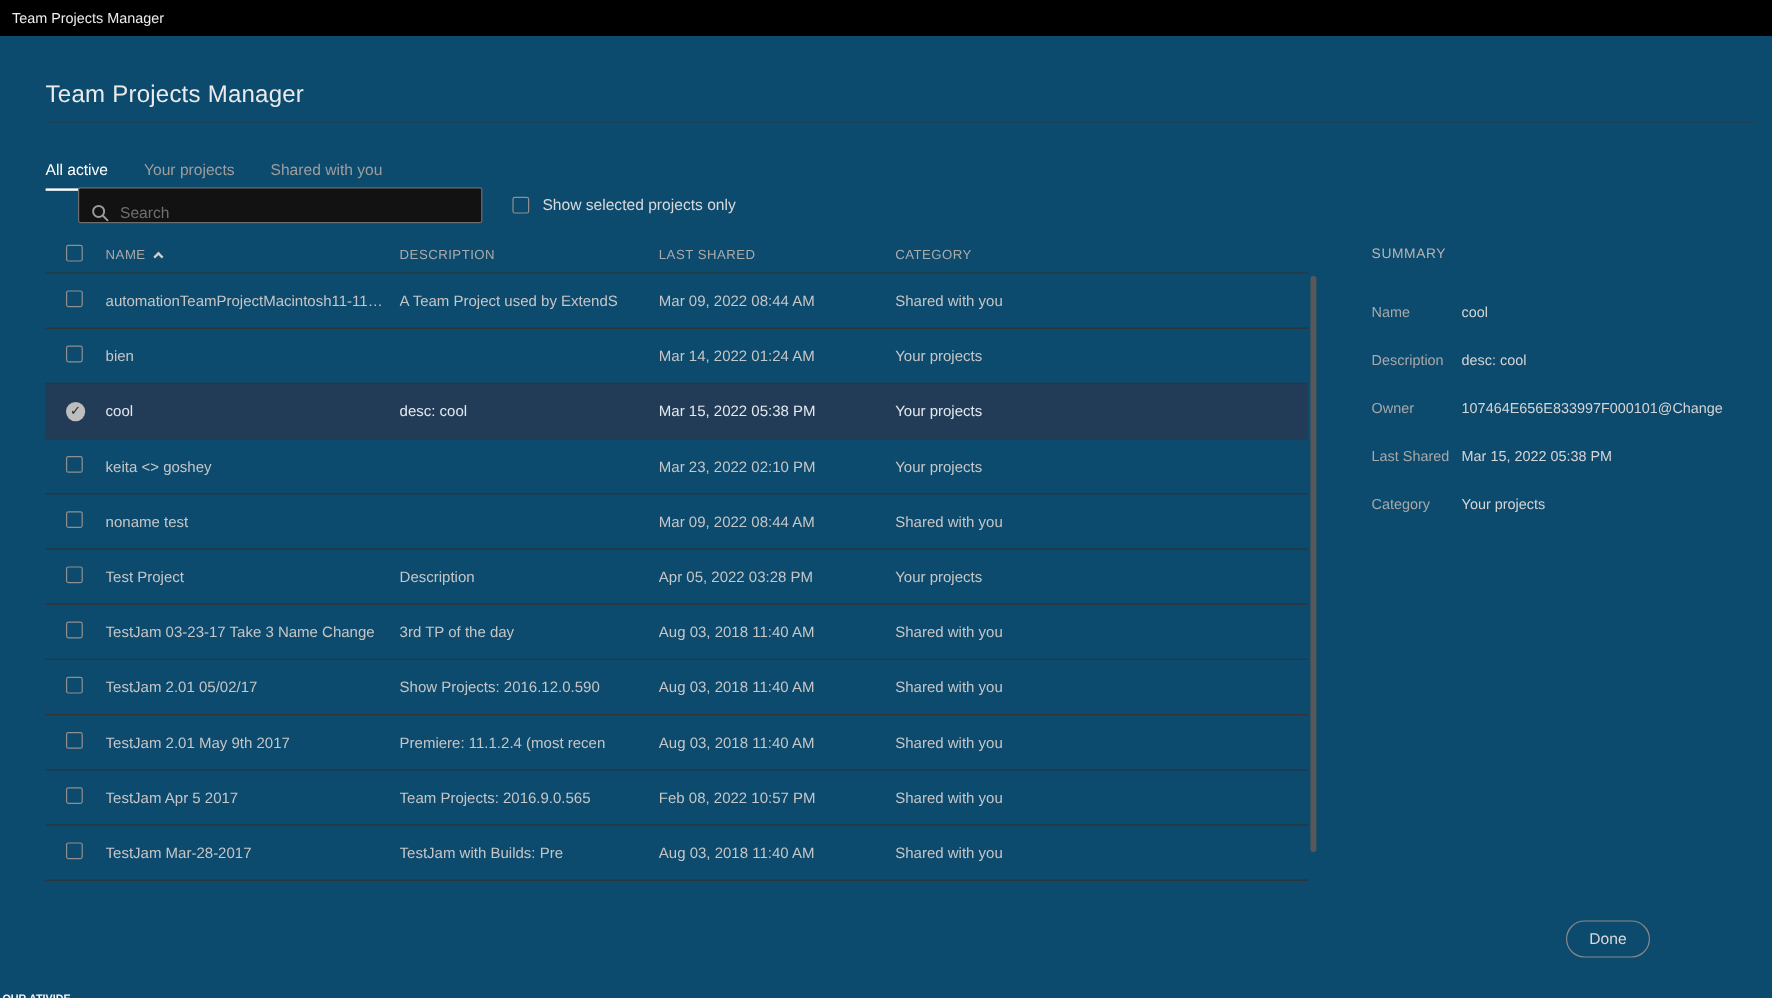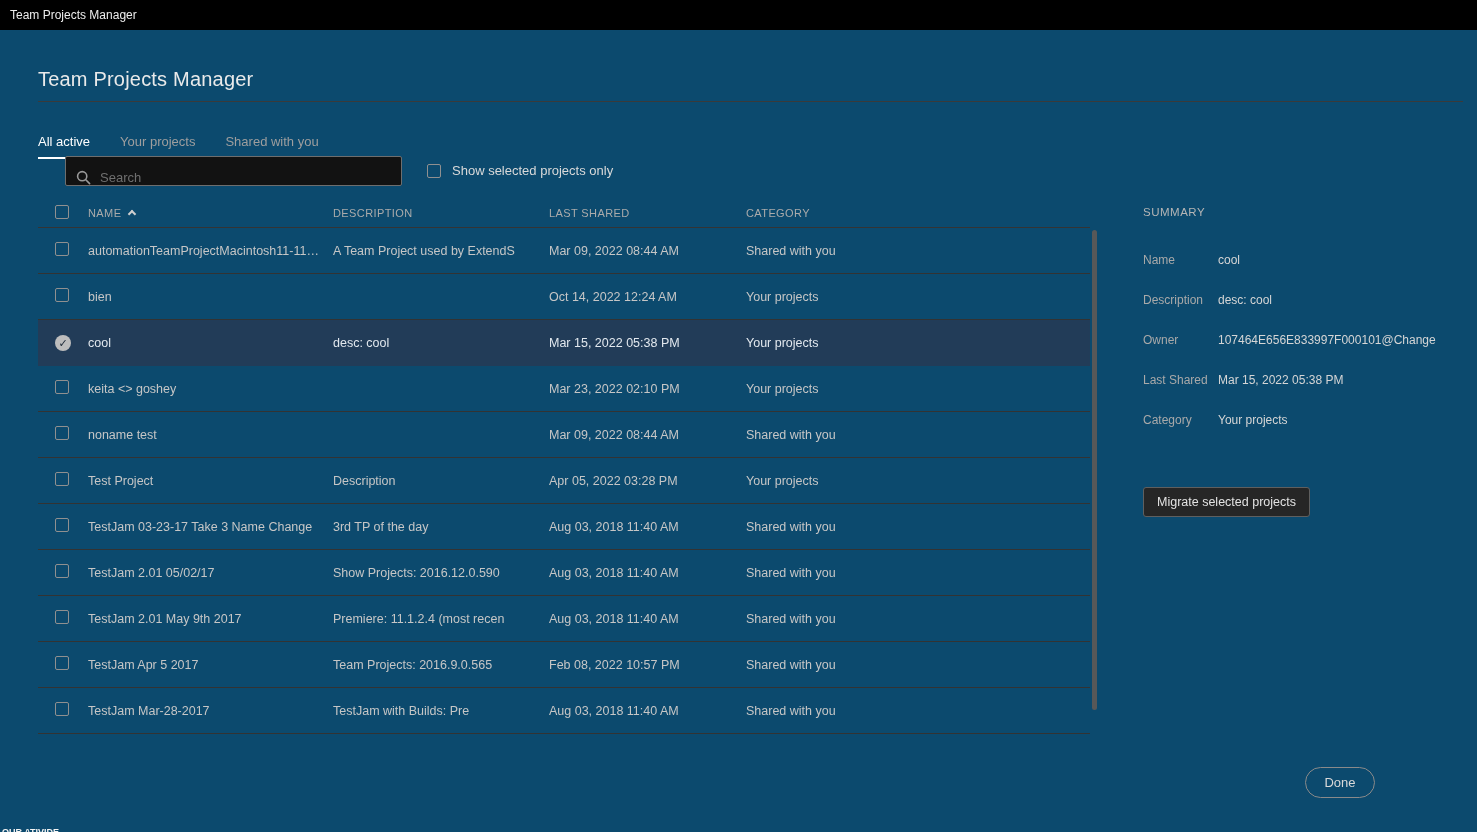--- a/index.html
+++ b/index.html
@@ -126,21 +126,21 @@
         <div class="cell cbcell"><span class="cb"></span></div>
         <div class="cell">automationTeamProjectMacintosh11-11-201...</div>
         <div class="cell">A Team Project used by ExtendS</div>
         <div class="cell">Mar 09, 2022 08:44 AM</div>
         <div class="cell">Shared with you</div>
       </div>
       <div class="trow">
         <div class="cell cbcell"><span class="cb"></span></div>
         <div class="cell">bien</div>
         <div class="cell"></div>
-        <div class="cell">Oct 14, 2022 12:24 AM</div>
+        <div class="cell">Mar 14, 2022 01:24 AM</div>
         <div class="cell">Your projects</div>
       </div>
       <div class="trow selected">
         <div class="cell cbcell"><span class="checkbadge">✓</span></div>
         <div class="cell">cool</div>
         <div class="cell">desc: cool</div>
         <div class="cell">Mar 15, 2022 05:38 PM</div>
         <div class="cell">Your projects</div>
       </div>
       <div class="trow">
@@ -220,19 +220,18 @@
       <div class="sfield">
         <div class="slabel">Last Shared</div>
         <div class="svalue">Mar 15, 2022 05:38 PM</div>
       </div>
       <div class="sfield">
         <div class="slabel">Category</div>
         <div class="svalue">Your projects</div>
       </div>
     </div>
 
-  <button class="migrate-btn">Migrate selected projects</button>
 
   <button class="done-btn">Done</button>
 
   <div class="clipped-bottom">OUR ATIVIDE</div>
 
 </div>
 
 </body></html>

